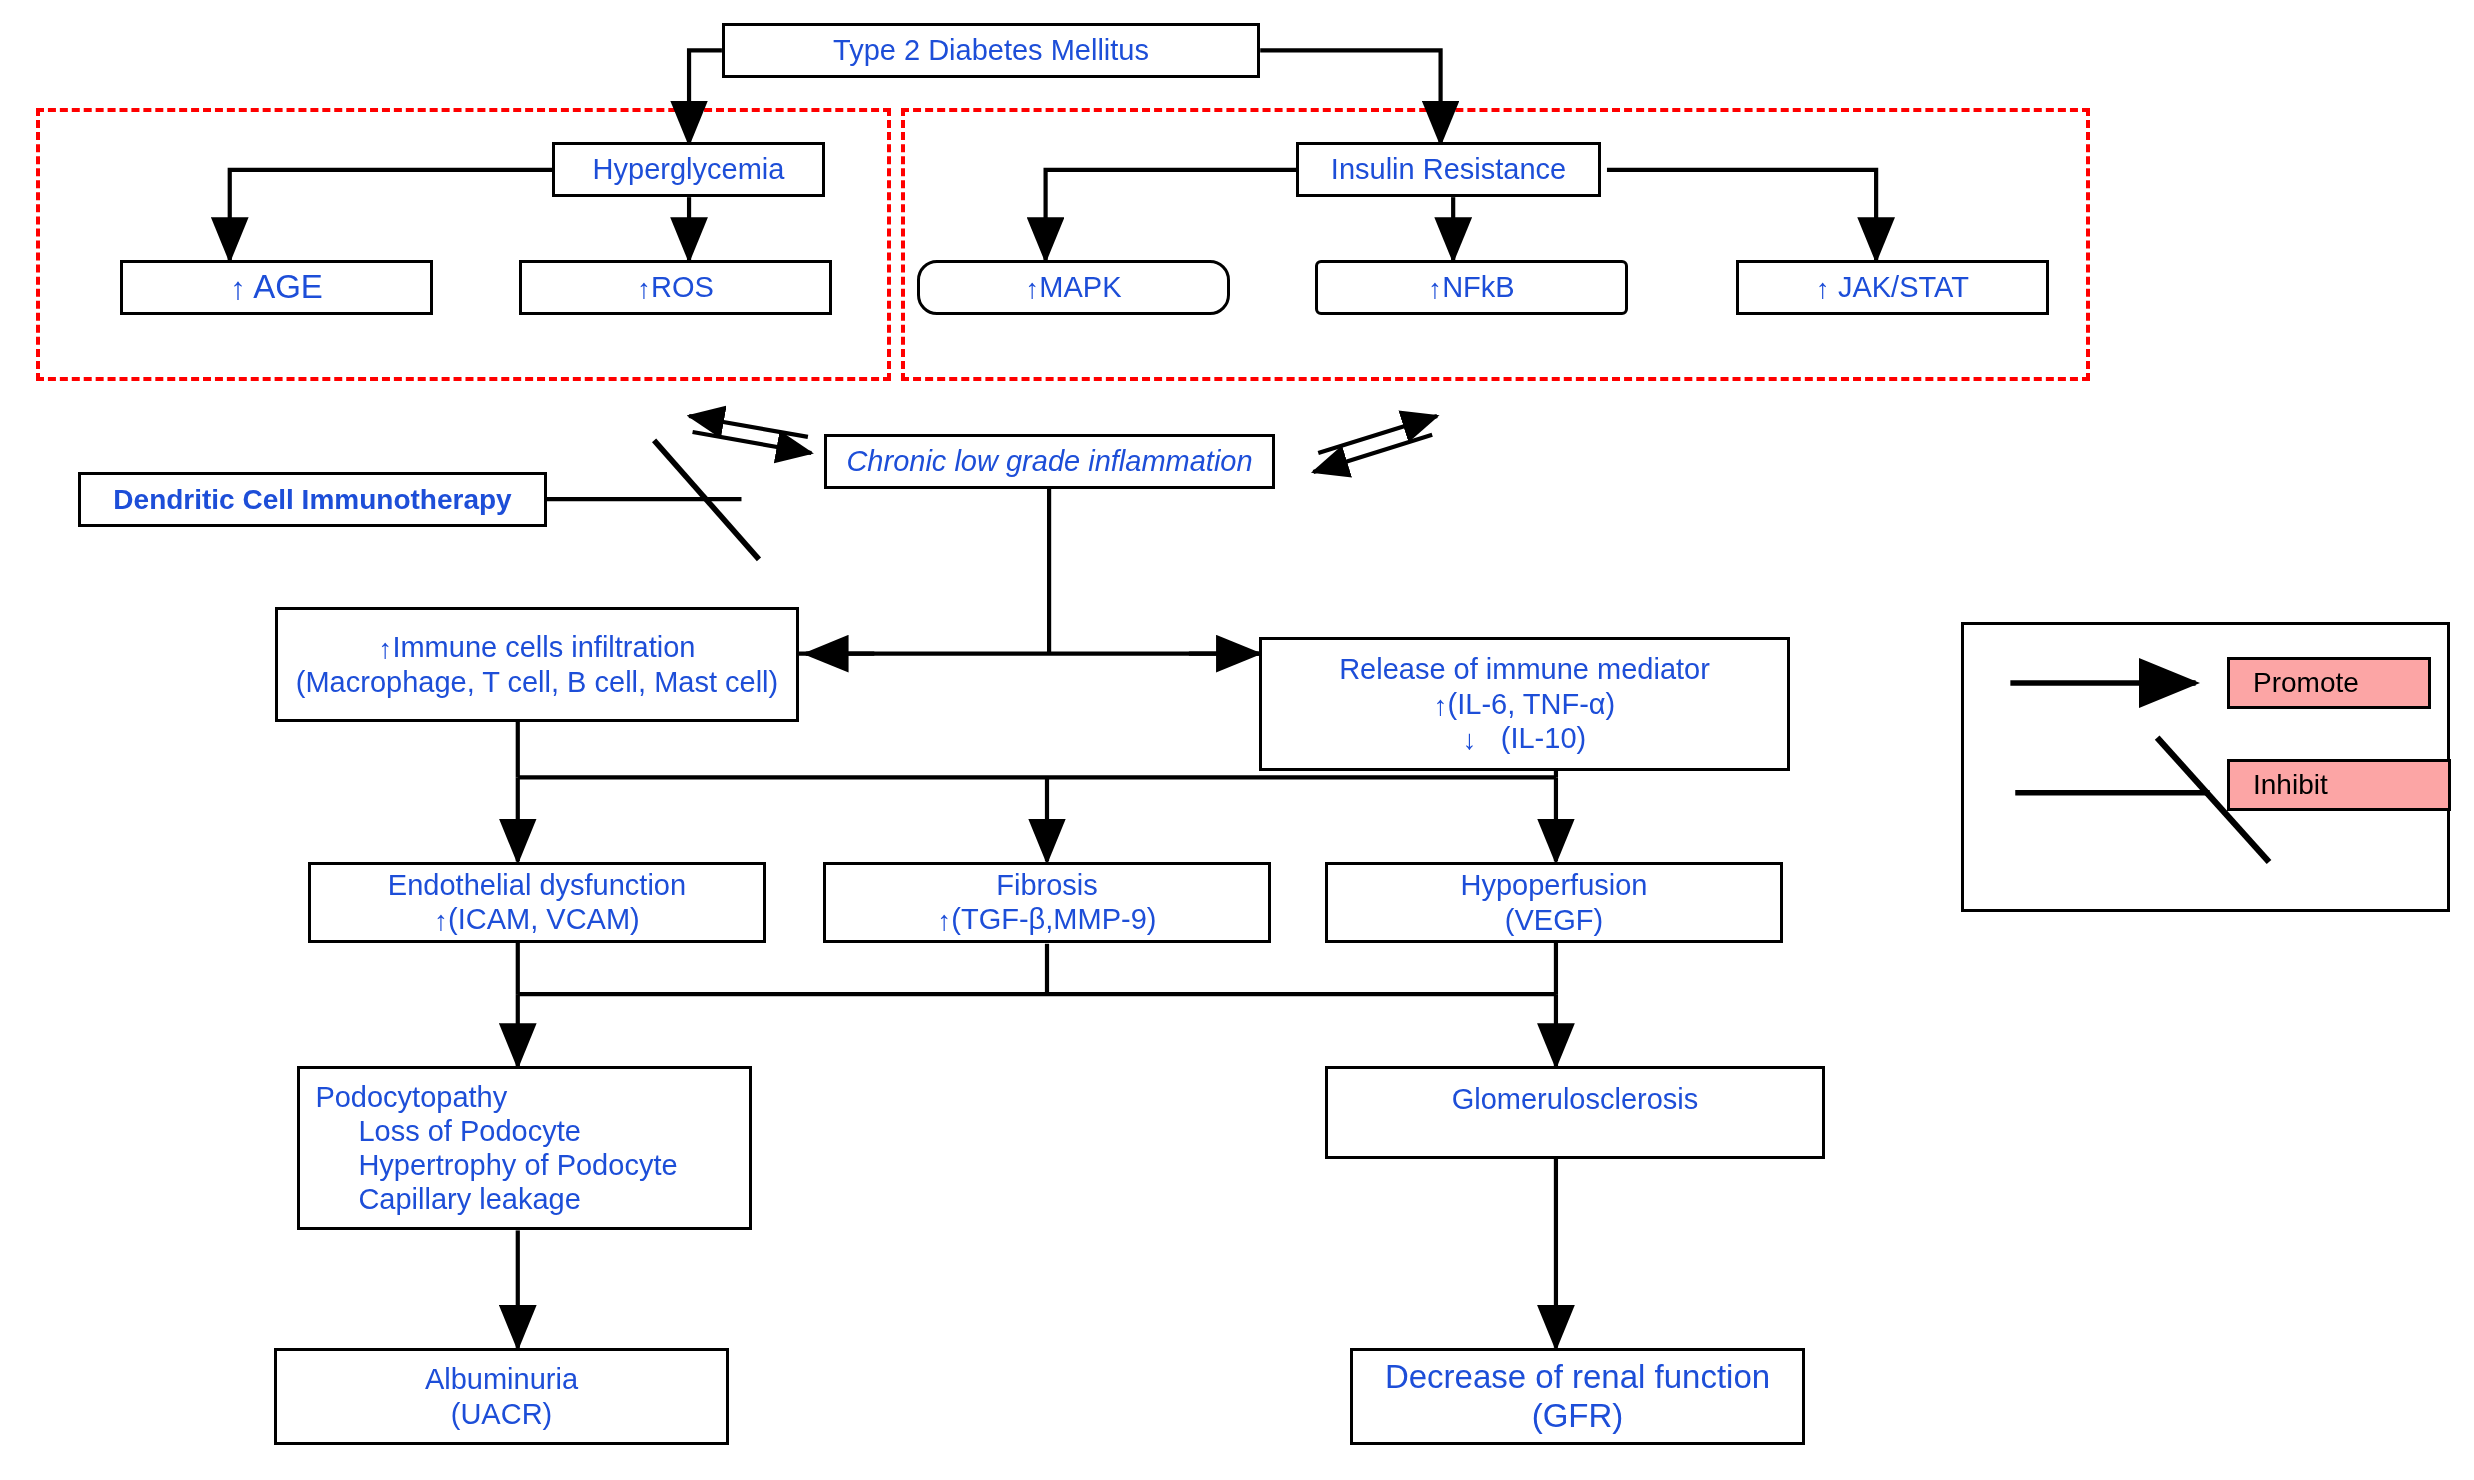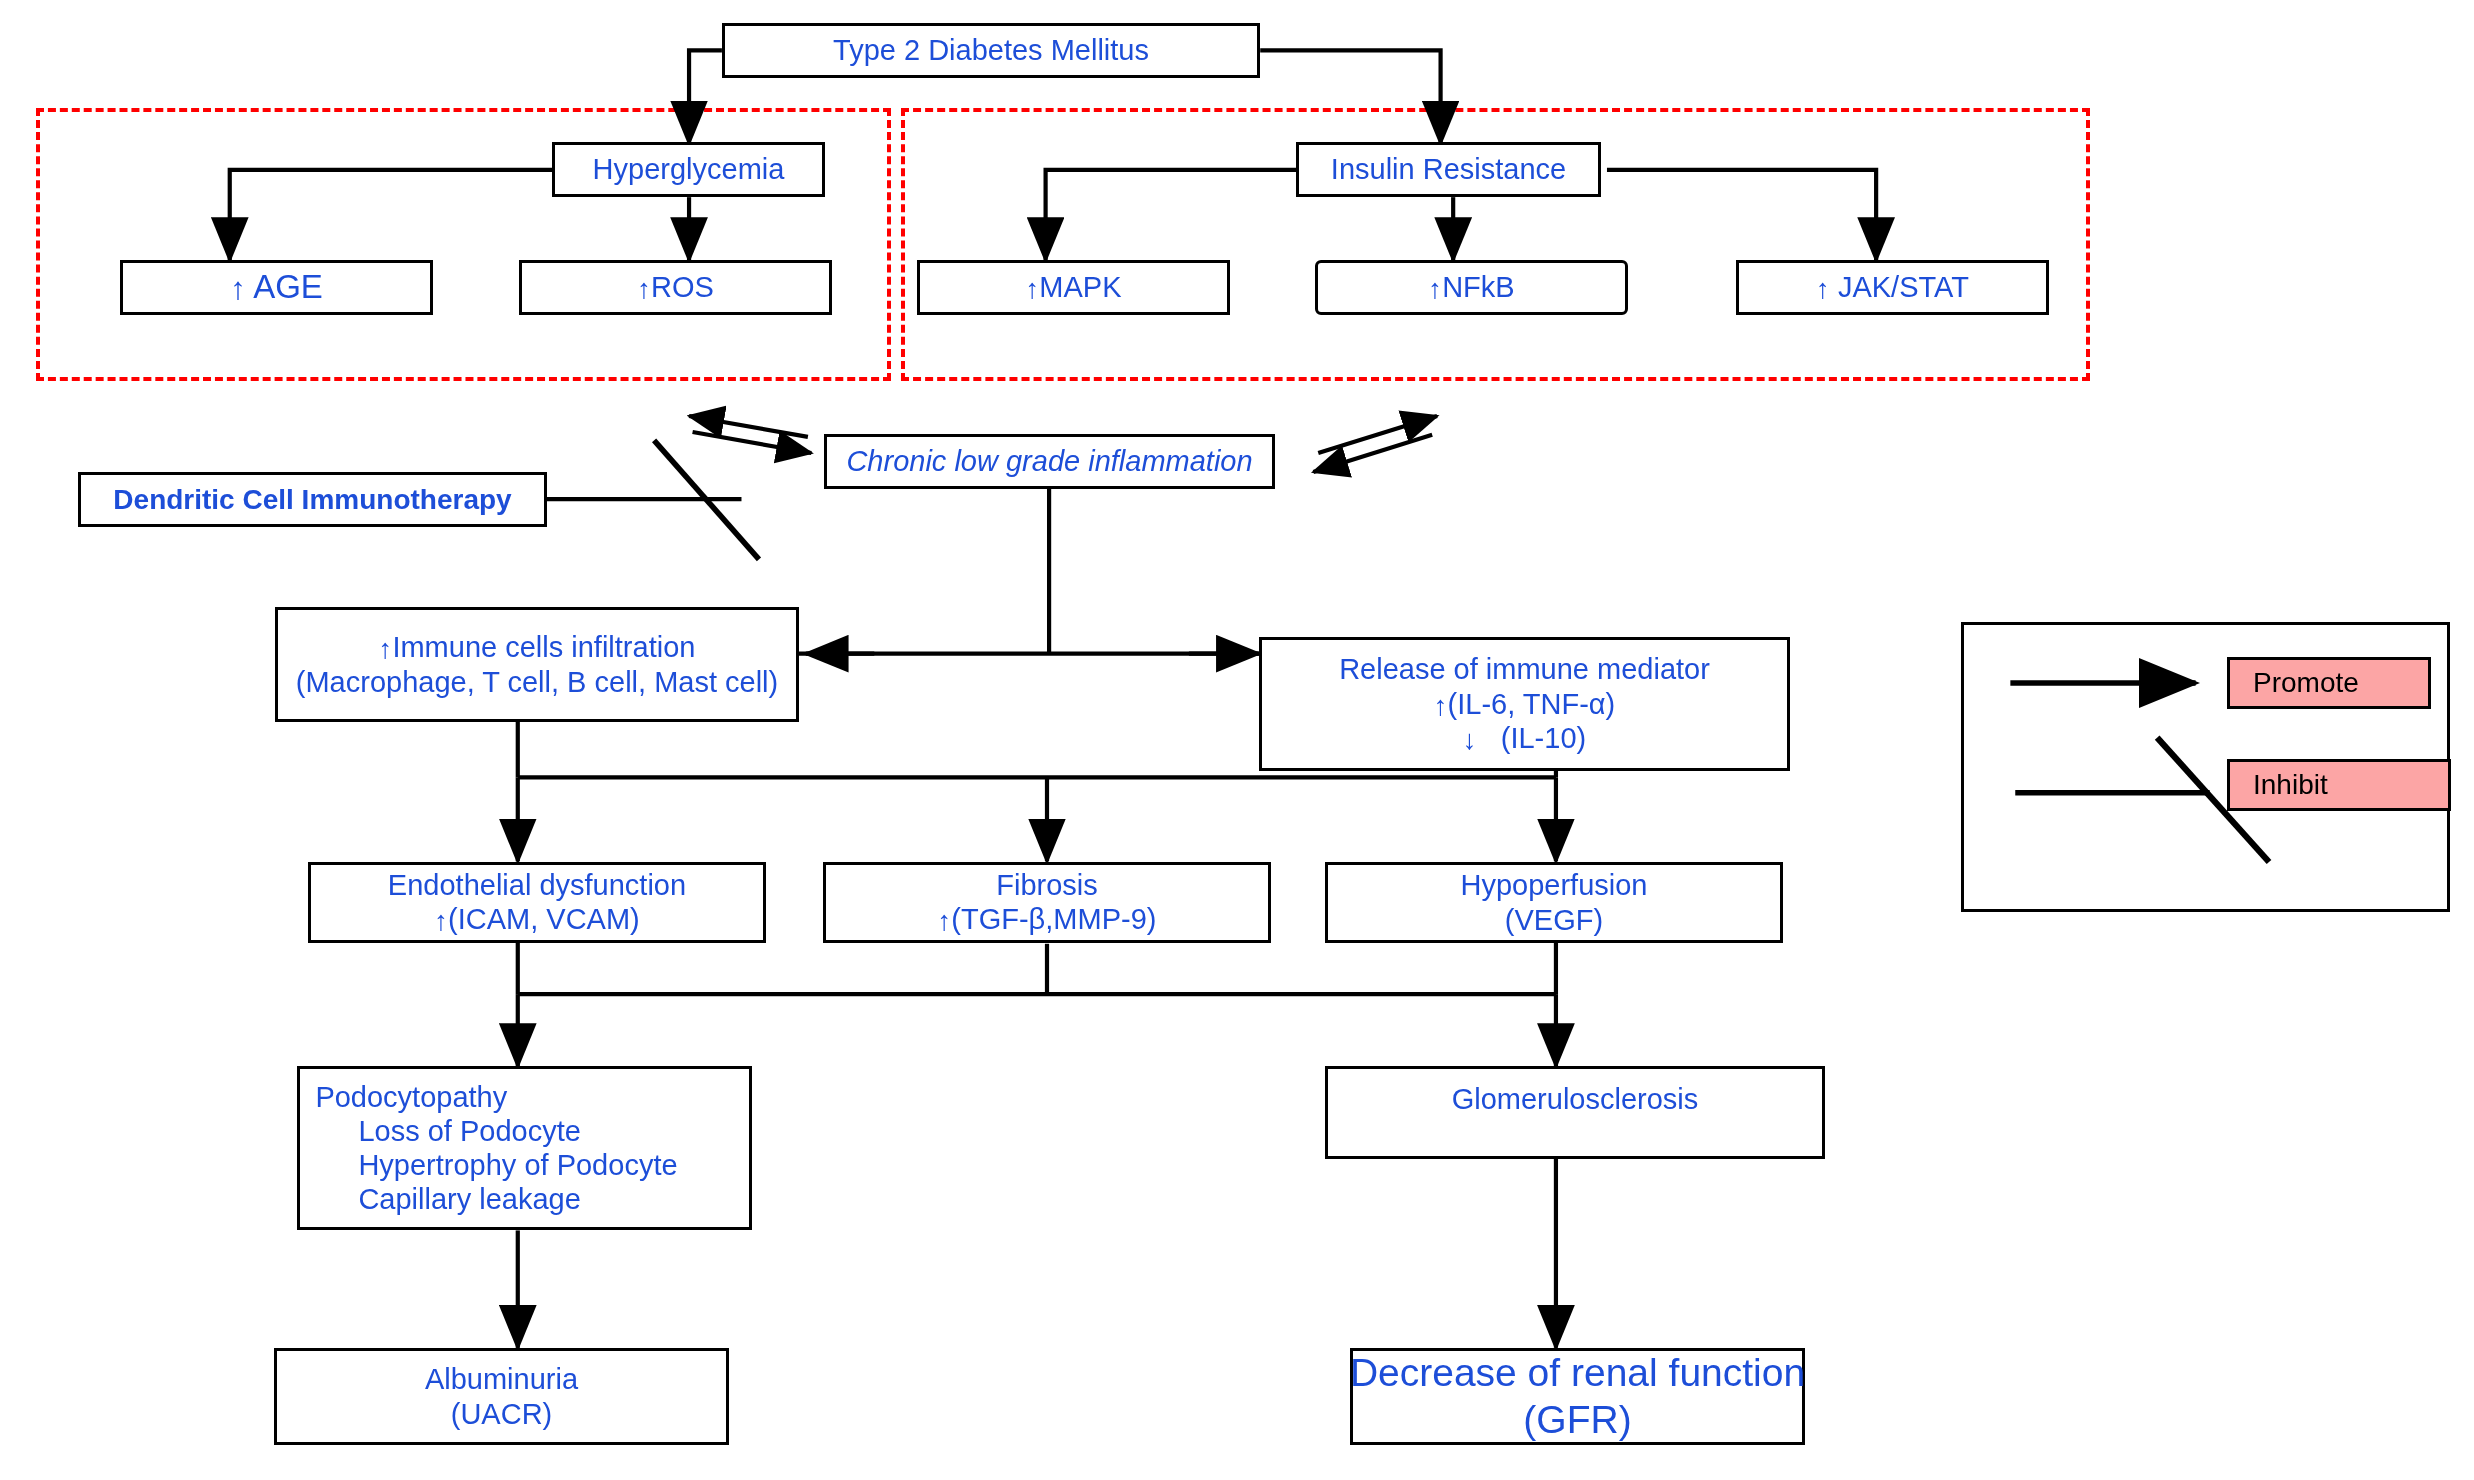--- a/index.html
+++ b/index.html
@@ -115,21 +115,21 @@
   </div>
 
   <div class="node" style="left:120px;top:260px;width:313px;height:55px;font-size:33px;">
     <span class="ln"><span class="arr">↑</span> <span>AGE</span></span>
   </div>
 
   <div class="node" style="left:519px;top:260px;width:313px;height:55px;font-size:29px;">
     <span class="ln"><span class="arr">↑</span><span>ROS</span></span>
   </div>
 
-  <div class="node" style="left:917px;top:260px;width:313px;height:55px;font-size:29px;">
+  <div class="node" style="left:917px;top:260px;width:313px;height:55px;font-size:29px;border-radius:20px;">
     <span class="ln"><span class="arr">↑</span><span>MAPK</span></span>
   </div>
 
   <div class="node" style="left:1315px;top:260px;width:313px;height:55px;font-size:29px;border-radius:6px;">
     <span class="ln"><span class="arr">↑</span><span>NFkB</span></span>
   </div>
 
   <div class="node" style="left:1736px;top:260px;width:313px;height:55px;font-size:29px;">
     <span class="ln"><span class="arr">↑</span> <span>JAK/STAT</span></span>
   </div>
@@ -177,21 +177,21 @@
 
   <div class="node" style="left:1325px;top:1066px;width:500px;height:93px;font-size:29px;justify-content:flex-start;padding-top:12.6px;">
     <span class="ln">Glomerulosclerosis</span>
   </div>
 
   <div class="node" style="left:274px;top:1348px;width:455px;height:97px;font-size:29px;">
     <span class="ln">Albuminuria</span>
     <span class="ln">(UACR)</span>
   </div>
 
-  <div class="node" style="left:1350px;top:1348px;width:455px;height:97px;font-size:39px;">
+  <div class="node" style="left:1350px;top:1348px;width:455px;height:97px;font-size:33px;">
     <span class="ln">Decrease of renal function</span>
     <span class="ln">(GFR)</span>
   </div>
 
   <div class="legendbox" style="left:1961px;top:622px;width:489px;height:290px;"></div>
 
   <svg class="layer" viewBox="0 0 3539 2117">
     <g stroke="#000" fill="none" stroke-width="8">
       <path d="M2875,977 L3140,977" marker-end="url(#ah)"></path>
       <path d="M2882,1134 L3160,1134"></path>

